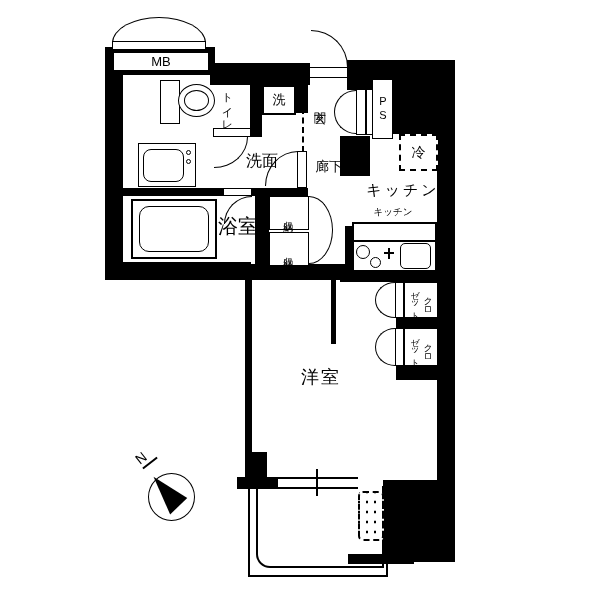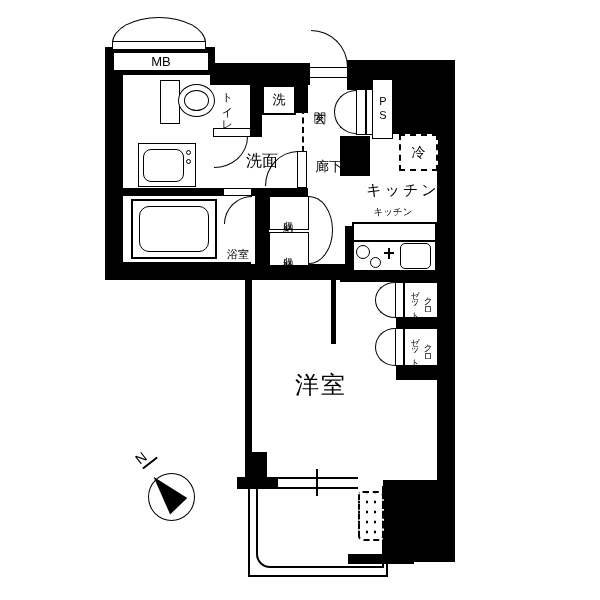--- a/index.html
+++ b/index.html
@@ -83,21 +83,21 @@
   <div class="lbl" style="left:238px;top:151px;width:48px;height:20px;font-size:16px">洗面</div>
   <div class="box" style="left:138px;top:143px;width:58px;height:44px"></div>
   <div class="box" style="left:143px;top:149px;width:41px;height:33px;border-radius:8px;border-width:1px"></div>
   <div class="box circle" style="left:186px;top:150px;width:5px;height:5px;border-width:1px"></div>
   <div class="box circle" style="left:186px;top:159px;width:5px;height:5px;border-width:1px"></div>
 
   <div class="box" style="left:223px;top:188px;width:29px;height:8px"></div>
   <div class="arc tl" style="left:224px;top:196px;width:28px;height:28px"></div>
   <div class="box b2" style="left:131px;top:199px;width:86px;height:60px"></div>
   <div class="box" style="left:139px;top:206px;width:70px;height:46px;border-radius:10px"></div>
-  <div class="lbl" style="left:214px;top:244px;width:48px;height:21px;font-size:11px">浴室</div>
+  <div class="lbl" style="left:214px;top:216px;width:48px;height:21px;font-size:20px">浴室</div>
 
   <div class="box" style="left:269px;top:196px;width:40px;height:34px"></div>
   <div class="box" style="left:269px;top:232px;width:40px;height:34px"></div>
   <div class="lbl v" style="left:281px;top:198px;width:14px;height:31px;font-size:10px">収納</div>
   <div class="lbl v" style="left:281px;top:234px;width:14px;height:31px;font-size:10px">収納</div>
   <div class="arc tr" style="left:309px;top:196px;width:24px;height:34px"></div>
   <div class="arc br" style="left:309px;top:230px;width:24px;height:34px"></div>
 
   <div class="dash lbl" style="left:399px;top:134px;width:39px;height:37px;font-size:14px">冷</div>
   <div class="lbl" style="left:358px;top:180px;width:90px;height:20px;font-size:15px;letter-spacing:3px">キッチン</div>
@@ -114,21 +114,21 @@
 ゼット</div>
   <div class="box" style="left:395px;top:282px;width:9px;height:36px"></div>
   <div class="arc tl" style="left:375px;top:282px;width:20px;height:18px"></div>
   <div class="arc bl" style="left:375px;top:300px;width:20px;height:18px"></div>
   <div class="box lbl v" style="left:404px;top:328px;width:34px;height:38px;font-size:9px;letter-spacing:0;line-height:13px">クロ
 ゼット</div>
   <div class="box" style="left:395px;top:328px;width:9px;height:38px"></div>
   <div class="arc tl" style="left:375px;top:328px;width:20px;height:19px"></div>
   <div class="arc bl" style="left:375px;top:347px;width:20px;height:19px"></div>
 
-  <div class="lbl" style="left:293px;top:372px;width:56px;height:26px;font-size:24px;letter-spacing:2px">洋室</div>
+  <div class="lbl" style="left:293px;top:364px;width:56px;height:26px;font-size:18px;letter-spacing:2px">洋室</div>
 
   <div style="position:absolute;left:278px;top:477px;width:80px;height:12px;background:#fff;
               border-top:2px solid #000;border-bottom:2px solid #000;box-sizing:border-box"></div>
   <div class="line" style="left:316px;top:469px;width:2px;height:27px"></div>
 
   <div class="line" style="left:248px;top:481px;width:2px;height:96px"></div>
   <div class="line" style="left:248px;top:575px;width:140px;height:2px"></div>
   <div class="line" style="left:386px;top:562px;width:2px;height:15px"></div>
   <div class="line" style="left:386px;top:562px;width:28px;height:2px"></div>
   <div style="position:absolute;left:256px;top:486px;width:128px;height:82px;box-sizing:border-box;

